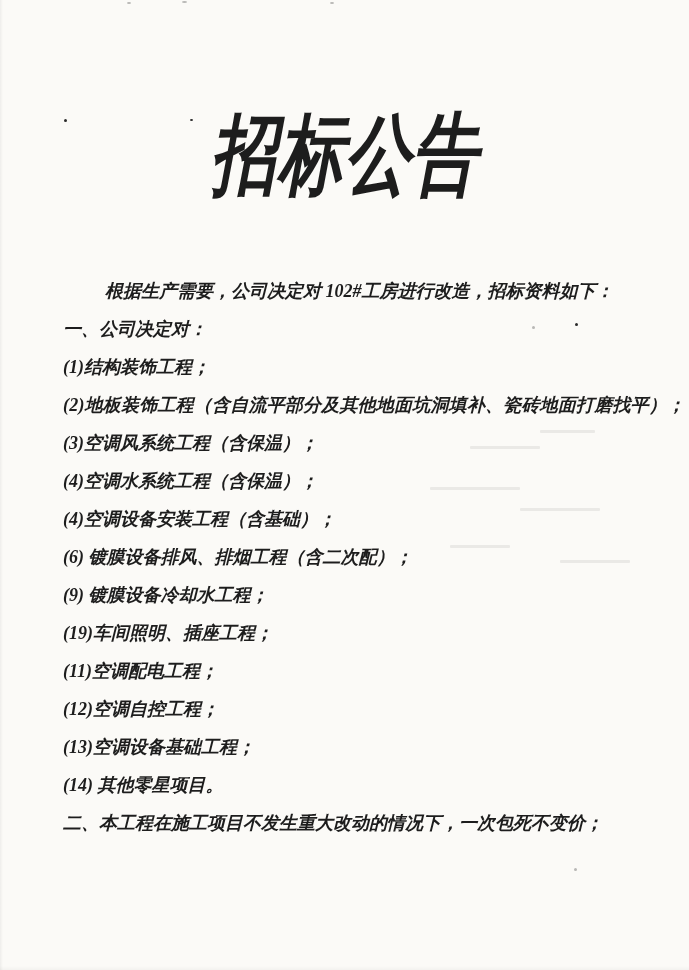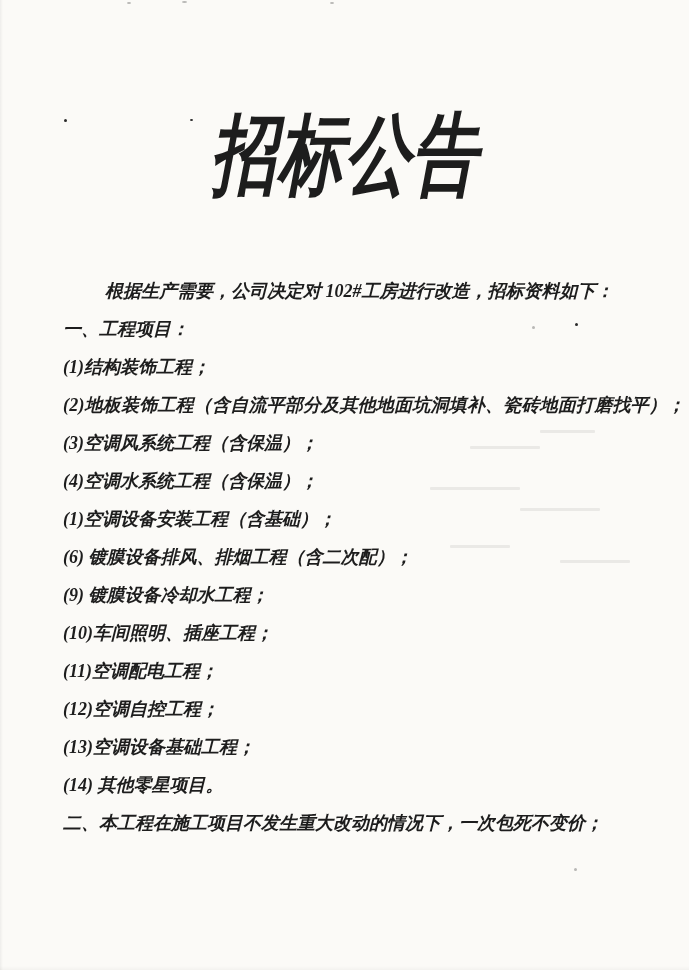--- a/index.html
+++ b/index.html
@@ -79,29 +79,29 @@
 </style>
 </head>
 <body>
 
 <div class="page">
 
   <h1 class="doc-title"><span class="stretch">招标公告</span></h1>
 
   <div class="doc-body">
     <p class="indent">根据生产需要，公司决定对 102#工房进行改造，招标资料如下：</p>
-    <p>一、工程项目：</p>
+    <p>一、公司决定对：</p>
     <p>(1)结构装饰工程；</p>
     <p class="wide">(2)地板装饰工程（含自流平部分及其他地面坑洞填补、瓷砖地面打磨找平）；</p>
     <p>(3)空调风系统工程（含保温）；</p>
     <p>(4)空调水系统工程（含保温）；</p>
-    <p>(1)空调设备安装工程（含基础）；</p>
+    <p>(4)空调设备安装工程（含基础）；</p>
     <p>(6) 镀膜设备排风、排烟工程（含二次配）；</p>
     <p>(9) 镀膜设备冷却水工程；</p>
-    <p>(10)车间照明、插座工程；</p>
+    <p>(19)车间照明、插座工程；</p>
     <p>(11)空调配电工程；</p>
     <p>(12)空调自控工程；</p>
     <p>(13)空调设备基础工程；</p>
     <p>(14) 其他零星项目。</p>
     <p>二、本工程在施工项目不发生重大改动的情况下，一次包死不变价；</p>
   </div>
 
   <div class="speck" style="left:64px;  top:119px; width:3px; height:3px;"></div>
   <div class="speck" style="left:190px; top:119px; width:3px; height:2px;"></div>
   <div class="speck light" style="left:532px; top:326px; width:3px; height:3px;"></div>

